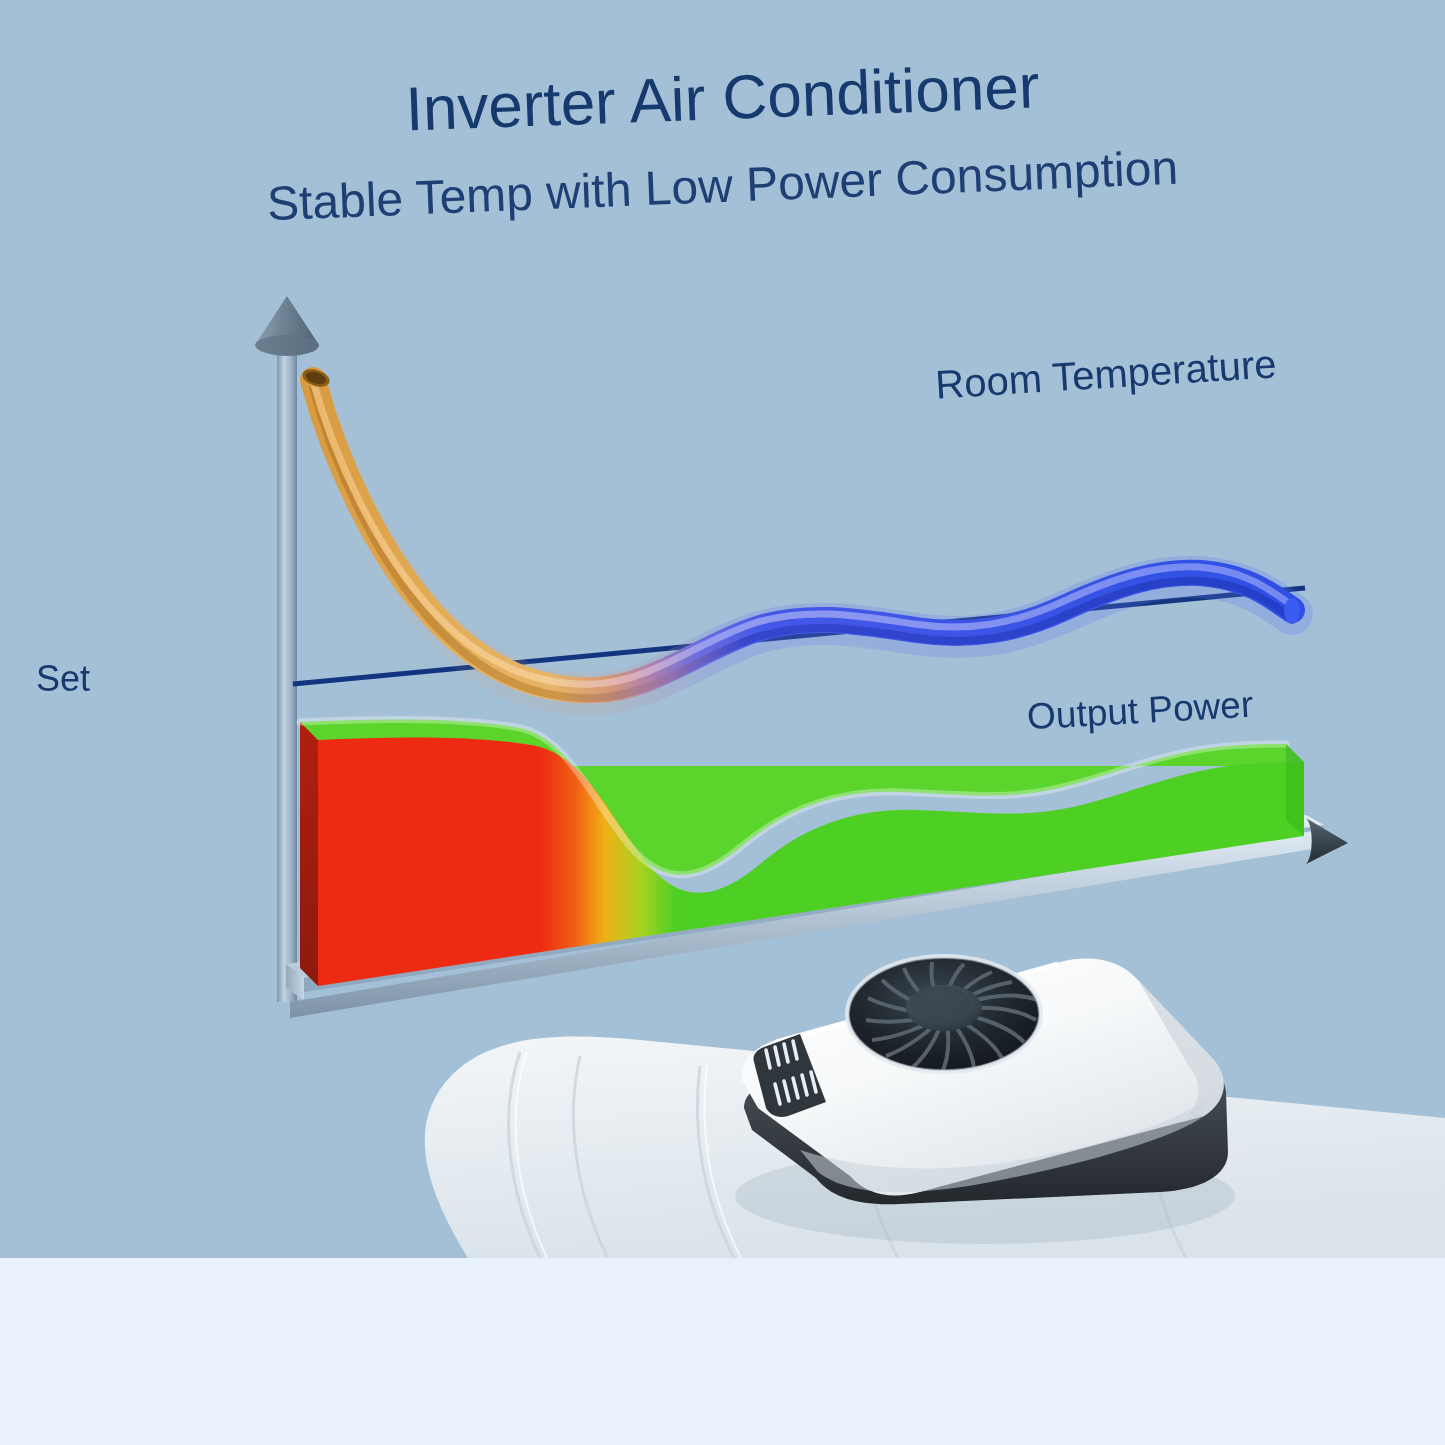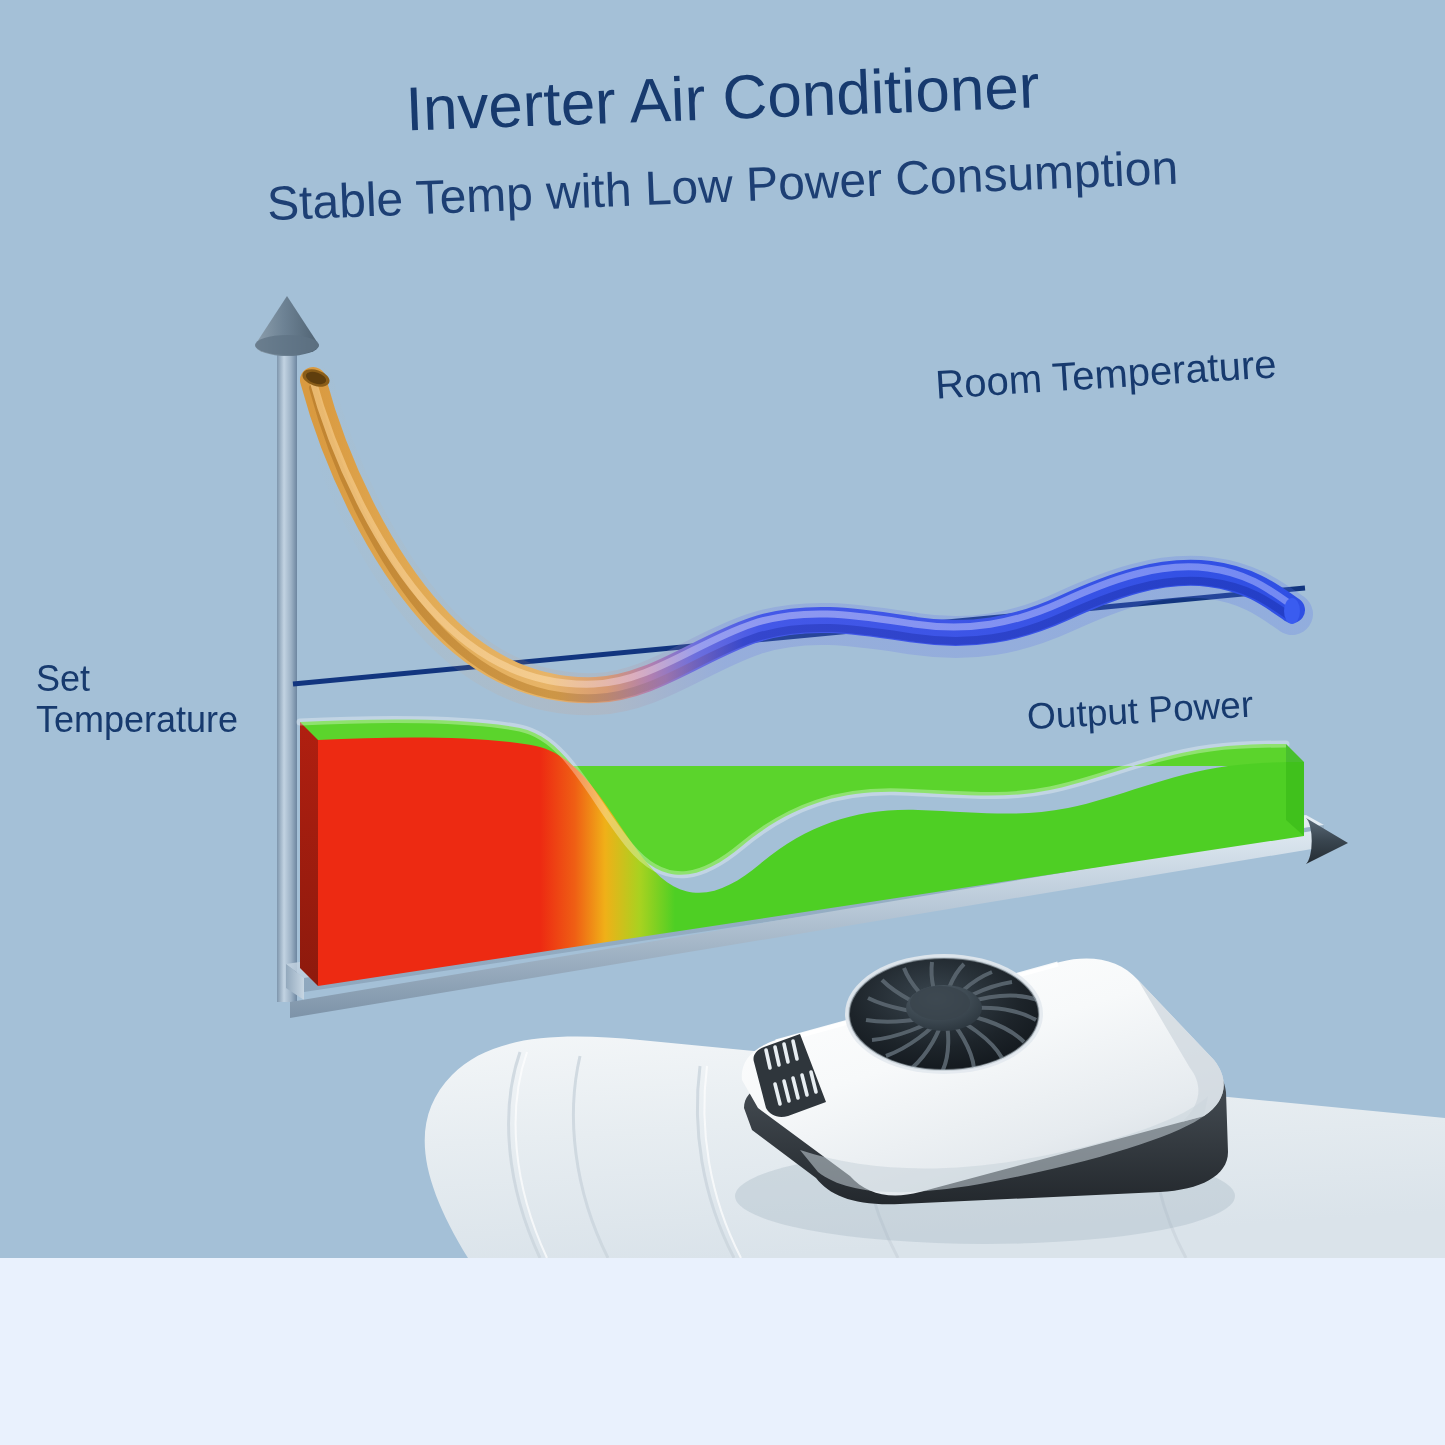--- a/index.html
+++ b/index.html
@@ -427,21 +427,20 @@
       </g>
     </g>
   </svg>
 
   <div class="chart-label" id="label-room-temp">Room Temperature</div>
 
   <div class="chart-label" id="label-output-power">Output Power</div>
 
   <div class="chart-label" id="label-set-temp">
     <div>Set</div>
-    <div>Temperature</div>
   </div>
 
   <div id="bottom-banner">
     
     
   </div>
 
 </div>
 
 </body></html>

